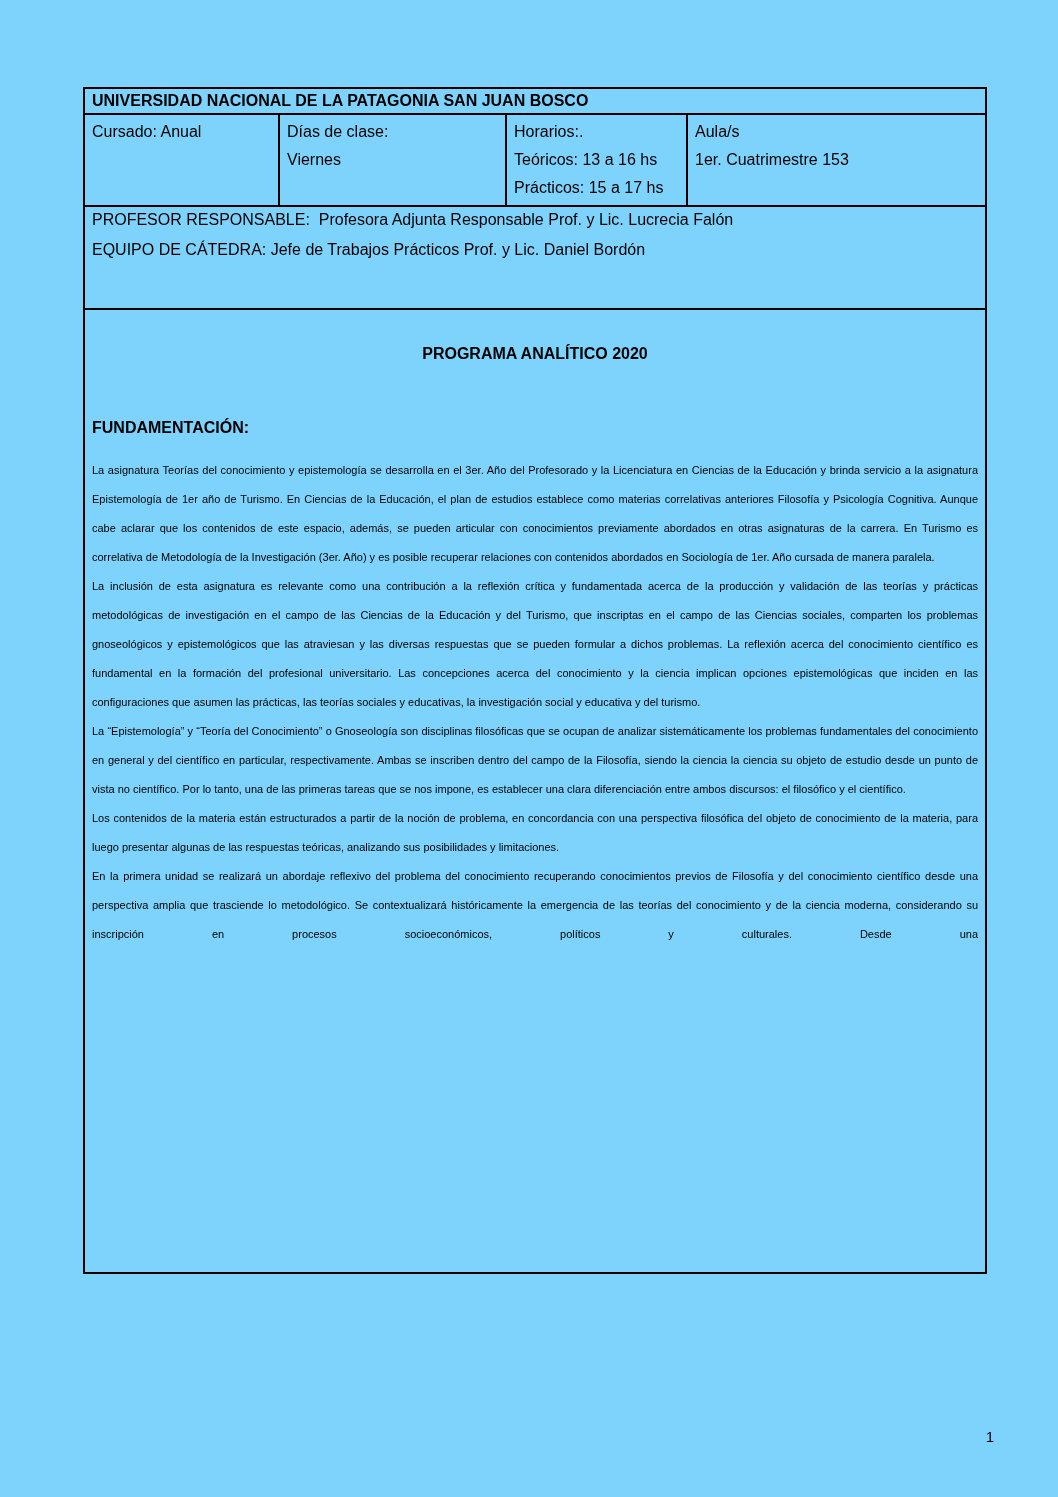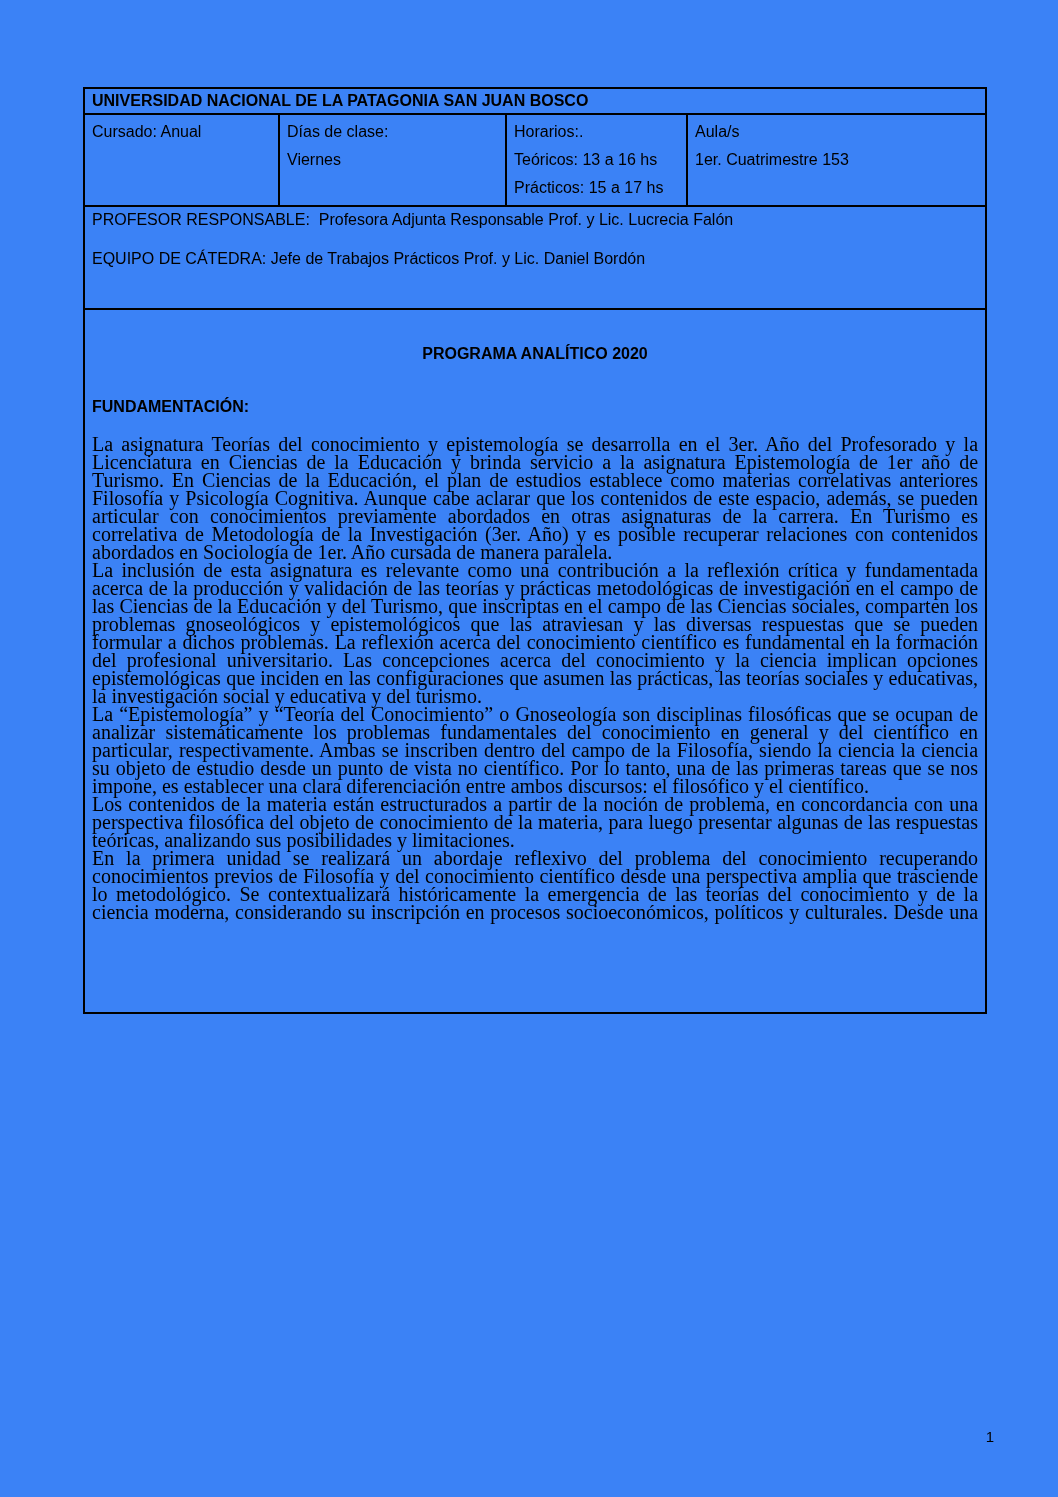--- a/index.html
+++ b/index.html
@@ -1,21 +1,21 @@
 <!DOCTYPE html>
 <html lang="es"><head>
 <meta charset="utf-8">
 <style>
   * { margin: 0; padding: 0; box-sizing: border-box; }
   html, body { background: #ffffff; }
   .page {
     position: relative;
     width: 1058px;
     height: 1497px;
-    background: #3b82f6;
+    background: #7dd3fc;
     font-family: "Liberation Sans", sans-serif;
     color: #000000;
     overflow: hidden;
   }
   table.doc {
     position: absolute;
     left: 83px;
     top: 87px;
     width: 902px;
     border-collapse: collapse;
@@ -27,38 +27,37 @@
     font-size: 16px;
     padding: 3px 7px;
   }
   .b { font-weight: bold; }
   td.hdr { height: 26px; padding-top: 5px; }
   td.programa { height: 101px; line-height: 32px; padding-top: 6px; }
   td.departamento { height: 101px; line-height: 22px; padding-top: 6px; }
   td.sched { height: 86px; line-height: 28px; padding-top: 4px; }
   td.staff { height: 103px; padding-top: 16px; }
   td.staff .line { white-space: pre-wrap; line-height: 20px; }
-  td.staff .line + .line { margin-top: 19px; }
-  td.bodycell { height: 704px; padding: 0 8px; }
+  td.staff .line + .line { margin-top: 10px; }
+  td.bodycell { height: 964px; padding: 0 8px; }
   .doc-title {
     text-align: center;
     font-weight: bold;
     line-height: 29px;
     margin-top: 26px;
   }
   .section-heading {
     font-weight: bold;
     line-height: 29px;
-    margin-top: 24px;
+    margin-top: 45px;
   }
   .bodytext p {
     text-align: justify;
-    line-height: 18px;
-    font-size: 20px;
-    font-family: Liberation Serif, serif;
+    line-height: 29px;
+    font-size: 11px;
   }
   .bodytext p:first-of-type { margin-top: 14px; }
   .bodytext p.stretch { text-align-last: justify; }
   .page-number {
     position: absolute;
     top: 1428px;
     right: 64px;
     font-size: 15px;
   }
 </style>

